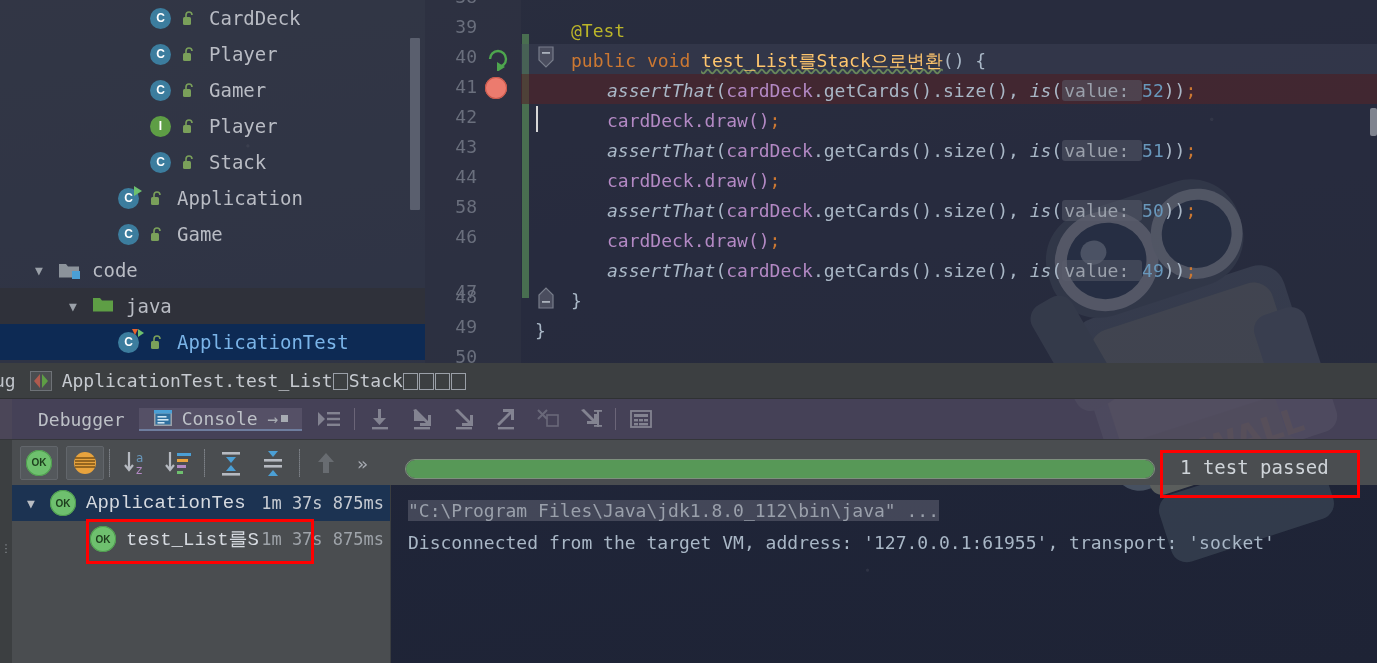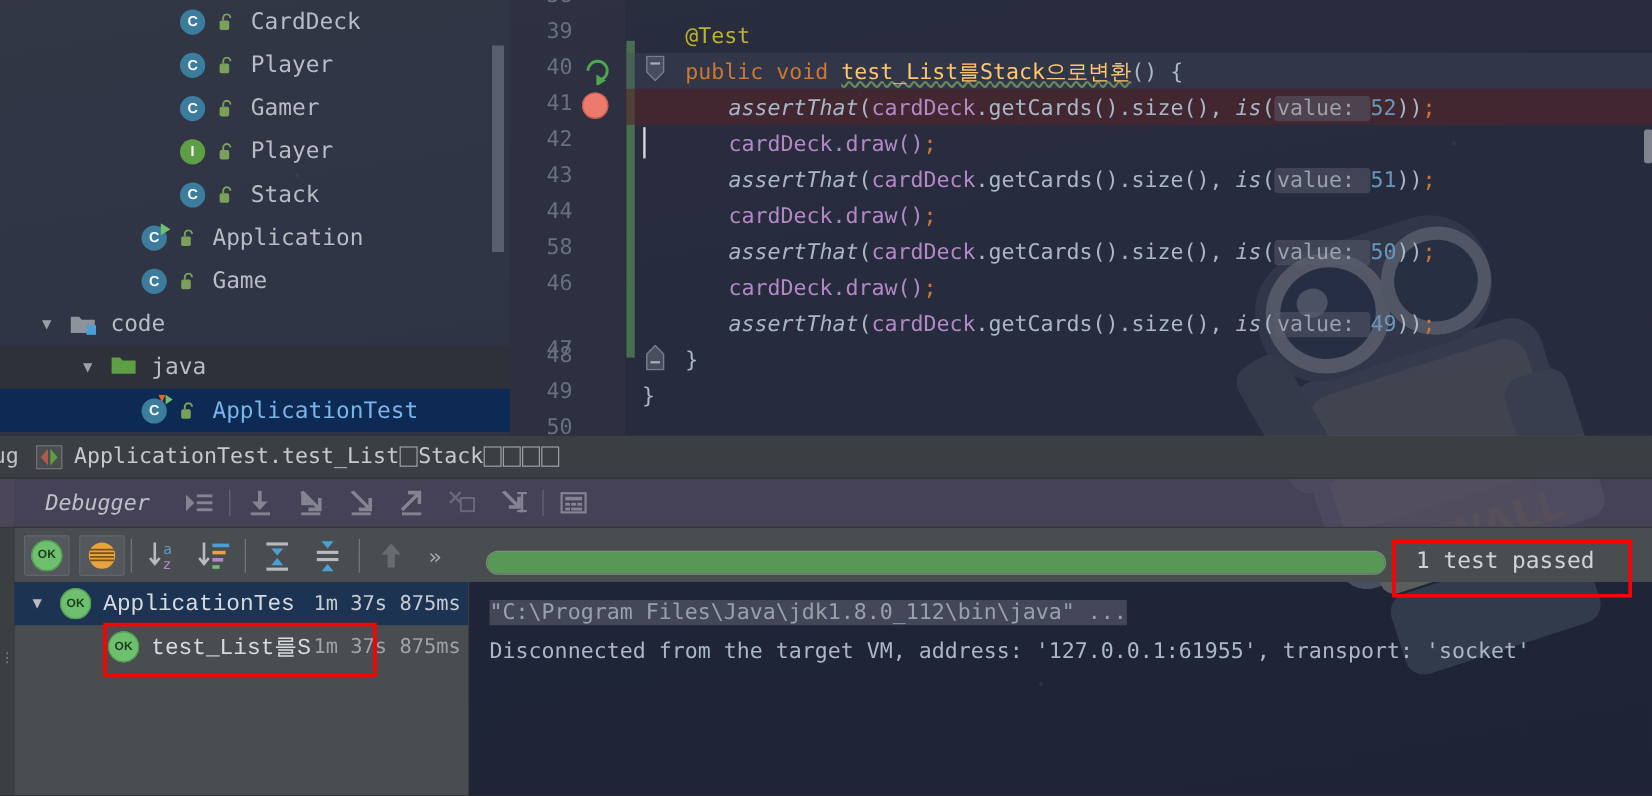--- a/index.html
+++ b/index.html
@@ -129,21 +129,21 @@
     position: absolute; left: 0; top: 399px; width: 100%; height: 41px;
     background: rgba(78,72,94,.82); display: flex; align-items: center;
     border-bottom: 1px solid #34363a;
   }
   .side-tab {
     position: absolute; left: 0; top: 399px; width: 12px; height: 264px;
     background: #3c3f41;
   }
   .tab {
     height: 23px; display: flex; align-items: center; padding: 0 14px;
-    color: #bdc1c7; font-size: 18px; font-family: "DejaVu Sans Mono", monospace; font-style: italic;
+    color: #bdc1c7; font-size: 18px; font-family: "DejaVu Sans Mono", monospace;
   }
   .tab.active { background: rgba(96,90,112,.6); border-bottom: 2px solid #6e7d9e; }
   .console-ico { width: 20px; height: 18px; margin-right: 9px; position: relative; flex:0 0 20px; }
   .tb-icons { display: flex; align-items: center; gap: 0; margin-left: 6px; }
   .tb-icon { width: 42px; height: 41px; display: flex; align-items: center; justify-content: center; opacity: .55; }
   .tb-dot-sep { width: 1px; height: 22px; background: #6b6578; margin: 0 4px; }
 
   
   .test-toolbar {
     position: absolute; left: 12px; top: 440px; width: 1365px; height: 45px;
@@ -447,20 +447,35 @@
     </span>
   </div>
 
   <div class="side-tab"></div>
 
   <div class="tabstrip">
     <div style="width:24px;"></div>
     <div class="tab">
       <span>Debugger</span>
     </div>
+    <div class="tab active">
+      <span class="console-ico">
+        <svg width="20" height="18" viewBox="0 0 20 18">
+          <rect x="1" y="1" width="18" height="16" fill="#9aa0a8"></rect>
+          <rect x="2.5" y="4.5" width="15" height="11" fill="#2f6f9e"></rect>
+          <rect x="1" y="1" width="18" height="3.5" fill="#4b9fd5"></rect>
+          <rect x="4.5" y="7" width="9" height="1.6" fill="#cfe4f2"></rect>
+          <rect x="4.5" y="10" width="11" height="1.6" fill="#cfe4f2"></rect>
+          <rect x="4.5" y="13" width="7" height="1.6" fill="#cfe4f2"></rect>
+        </svg>
+      </span>
+      <span>Console</span>
+      <span style="margin-left:10px;color:#a7abb2;">→</span>
+      <span style="display:inline-block;width:7px;height:7px;background:#a7abb2;margin-left:3px;vertical-align:4px;"></span>
+    </div>
     <div class="tb-icons">
       <div class="tb-icon">
         <svg width="26" height="22" viewBox="0 0 26 22">
             <path d="M2 4 l7 7 l-7 7 z" fill="#b6bac1"></path>
             <rect x="11" y="4" width="13" height="2.4" fill="#b6bac1"></rect>
             <rect x="11" y="9.8" width="13" height="2.4" fill="#b6bac1"></rect>
             <rect x="11" y="15.6" width="13" height="2.4" fill="#b6bac1"></rect>
           </svg>
       </div>
       <div class="tb-dot-sep"></div>

